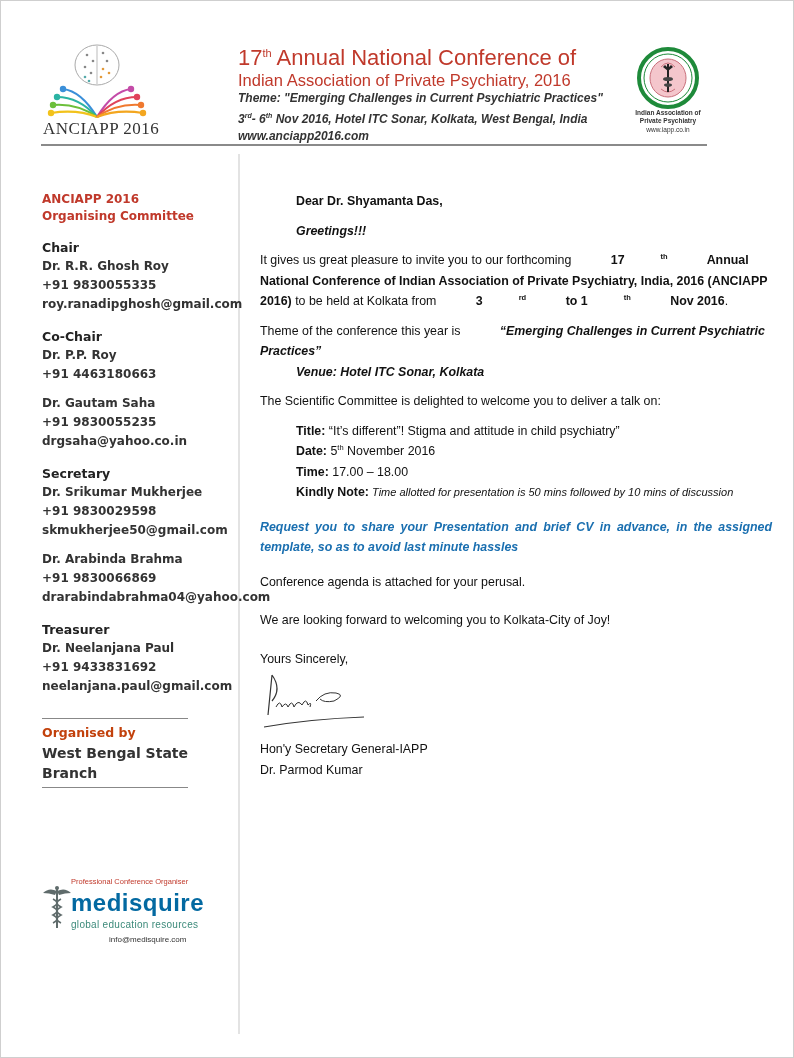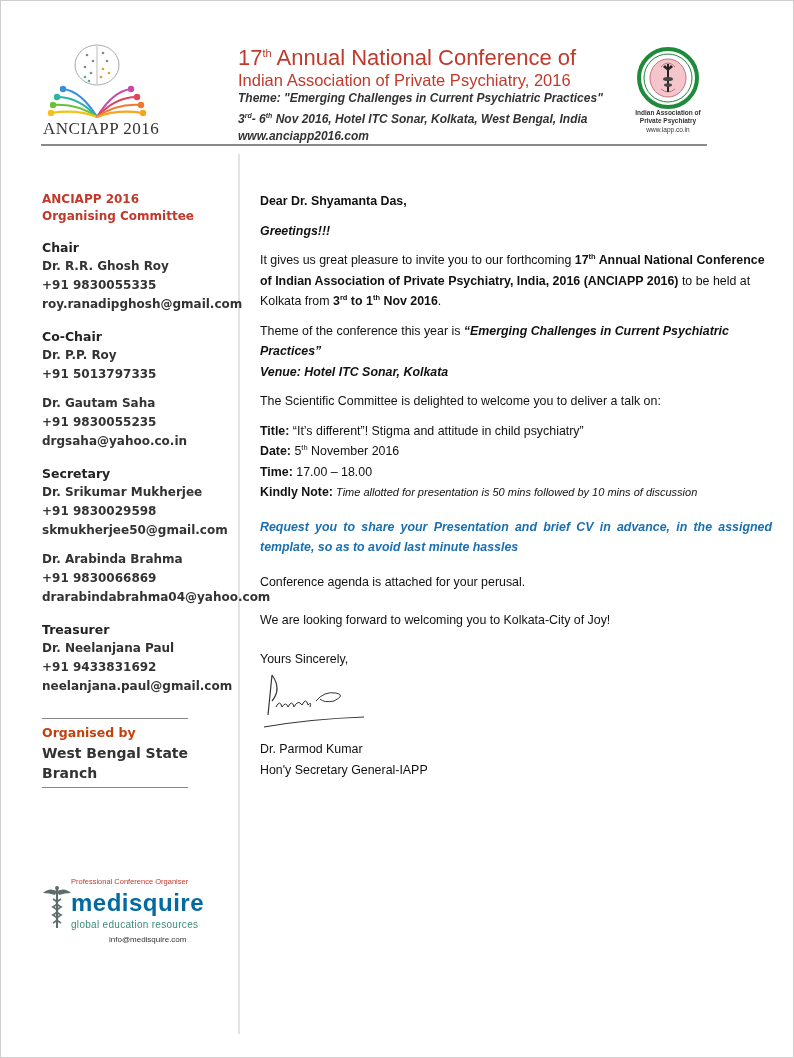--- a/index.html
+++ b/index.html
@@ -42,21 +42,21 @@
   .medi .pco { font-size: 7.5px; color: #c0392b; position: absolute; left: 28px; top: 0; white-space: nowrap; }
   .medi .caduceus { position: absolute; left: 0; top: 8px; width: 28px; height: 44px; }
   .medi .name { position: absolute; left: 28px; top: 12px; font-size: 24px; font-weight: bold; color: #0369a1; letter-spacing: 0.5px; }
   .medi .tag { position: absolute; left: 28px; top: 42px; font-size: 10px; color: #3c8a7a; white-space: nowrap; letter-spacing: 0.3px; }
   .medi .mail { position: absolute; left: 30px; top: 58px; font-size: 8px; color: #333; white-space: nowrap; padding-left: 36px; }
 
   
   .main { position: absolute; left: 259px; top: 190px; width: 512px; font-family: "Liberation Sans", sans-serif; font-size: 12.4px; color: #111; }
   .main p { margin: 0; line-height: 20.5px; }
   .main .sp { height: 9px; }
-  .main b { font-weight: bold; }
+  .main b { font-weight: bold; margin-left: 36px; }
   .main sup { font-size: 7.5px; line-height: 0; }
   .main .it { font-style: italic; }
   .main .small-it { font-style: italic; font-size: 11px; }
   .main .blue { color: #1a6fb0; font-style: italic; font-weight: bold; text-align: justify; text-align-last: left; }
   .sig { width: 110px; height: 58px; display: block; margin-top: 2px; }
 </style>
 </head>
 <body>
 
 <div class="page">
@@ -136,21 +136,21 @@
     <div class="org-title">ANCIAPP 2016</div>
     <div class="org-title">Organising Committee</div>
 
     <div class="role">Chair</div>
     <div class="line">Dr. R.R. Ghosh Roy</div>
     <div class="line">+91 9830055335</div>
     <div class="line">roy.ranadipghosh@gmail.com</div>
 
     <div class="role">Co-Chair</div>
     <div class="line">Dr. P.P. Roy</div>
-    <div class="line">+91 5013797335</div>
+    <div class="line">+91 4463180663</div>
     <div class="gap"></div>
     <div class="line">Dr. Gautam Saha</div>
     <div class="line">+91 9830055235</div>
     <div class="line">drgsaha@yahoo.co.in</div>
 
     <div class="role">Secretary</div>
     <div class="line">Dr. Srikumar Mukherjee</div>
     <div class="line">+91 9830029598</div>
     <div class="line">skmukherjee50@gmail.com</div>
     <div class="gap"></div>
@@ -209,17 +209,17 @@
     <p>We are looking forward to welcoming you to Kolkata-City of Joy!</p>
     <div class="sp" style="height:18px"></div>
     <p>Yours Sincerely,</p>
     <svg class="sig" viewBox="0 0 110 58">
       <path d="M12 4 L8 44 M12 4 Q22 18 12 30" fill="none" stroke="#333" stroke-width="1.2"></path>
       <path d="M16 36 Q20 28 22 36 Q26 30 28 36 Q32 28 34 36 Q38 28 42 34 Q46 26 48 34 Q52 30 50 36" fill="none" stroke="#333" stroke-width="1"></path>
       <path d="M56 30 Q64 20 76 22 Q86 24 74 30 Q64 32 60 28" fill="none" stroke="#333" stroke-width="1"></path>
       <path d="M4 56 Q50 48 104 46" fill="none" stroke="#333" stroke-width="1.2"></path>
     </svg>
     <div class="sp" style="height:10px"></div>
+    <p>Hon'y Secretary General-IAPP</p>
     <p>Dr. Parmod Kumar</p>
-    <p>Hon'y Secretary General-IAPP</p>
   </div>
 
 </div>
 
 </body></html>

